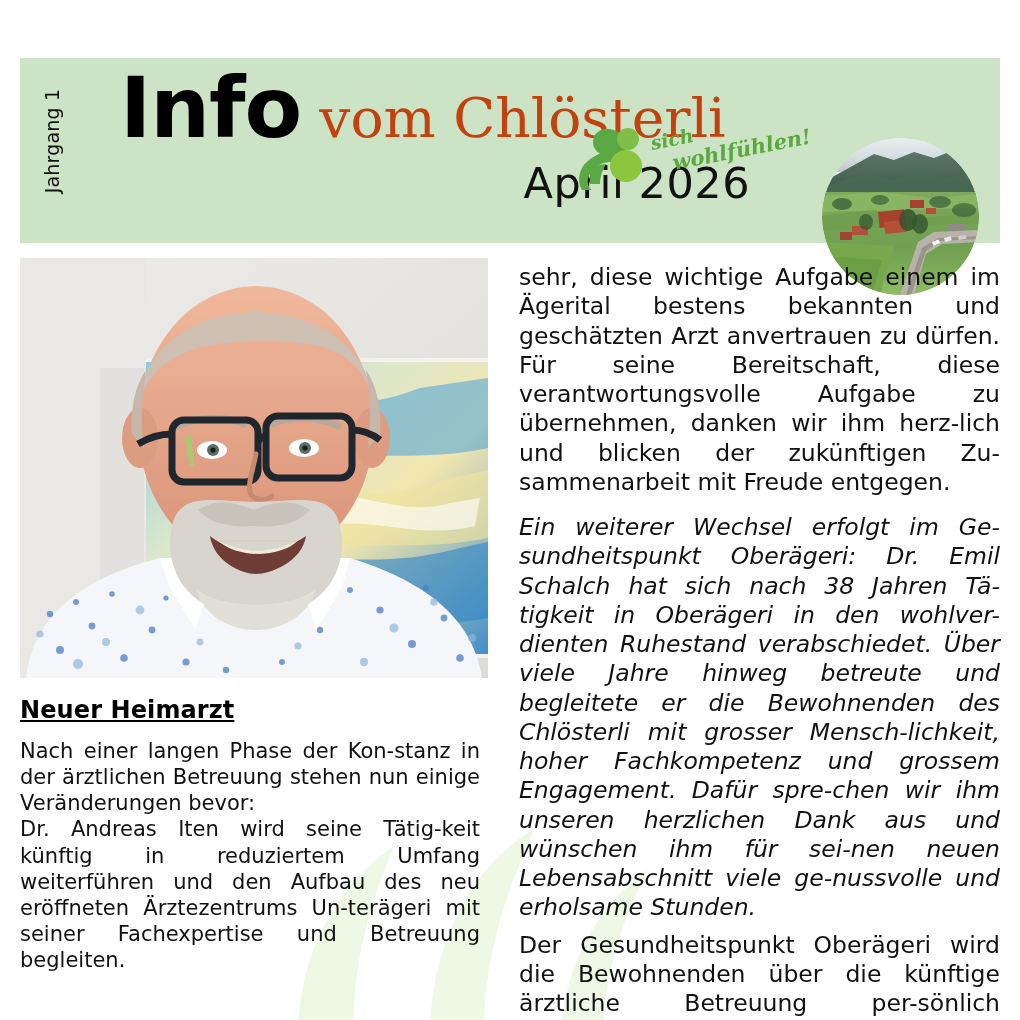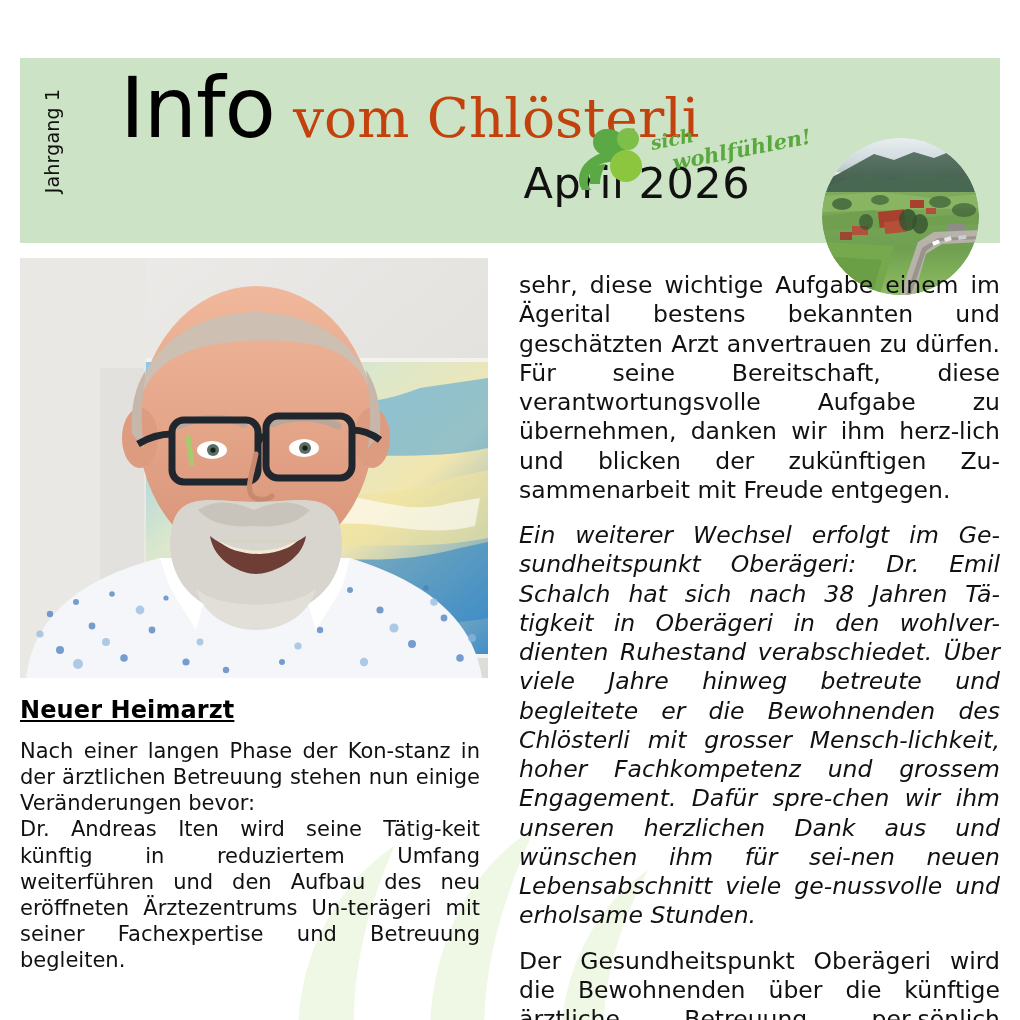--- a/index.html
+++ b/index.html
@@ -29,21 +29,21 @@
     transform:rotate(-90deg);transform-origin:center center;
     font-size:19px;color:#111;letter-spacing:.2px;white-space:nowrap;
     text-align:center;
   }
   .masthead{
     position:absolute;left:100px;top:8px;width:700px;height:100px;
     display:flex;align-items:baseline;
   }
   .mast-info{
     font-family:"DejaVu Sans","Liberation Sans",sans-serif;
-    font-weight:normal;font-size:84px;line-height:1;color:#000;
+    font-weight:bold;font-size:84px;line-height:1;color:#000;
     letter-spacing:-1px;
   }
   .mast-rest{
     font-family:"DejaVu Serif","Liberation Serif",serif;
     font-size:55px;line-height:1;color:#c2410c;margin-left:18px;
     letter-spacing:0px;
   }
   .issue-date{
     position:absolute;left:0;top:100px;width:730px;
     text-align:right;
@@ -86,21 +86,21 @@
     font-size:21px;line-height:1.245;color:#111;
     text-align:justify;text-justify:inter-word;
     hyphens:manual;
   }
   .col-left p.tight{margin-top:0;}
 
   .col-right{
     position:absolute;left:519px;top:255px;width:481px;z-index:3;
   }
   .col-right p{
-    margin:16px 0 16px 0;
+    margin:8px 0 16px 0;
     font-size:23.5px;line-height:1.245;color:#111;
     text-align:justify;text-justify:inter-word;
     hyphens:manual;
   }
   .col-right p:last-child{margin-bottom:0;}
   .col-right p.nogap{margin-bottom:0;font-style:italic;}
 </style>
 </head>
 <body>
 

